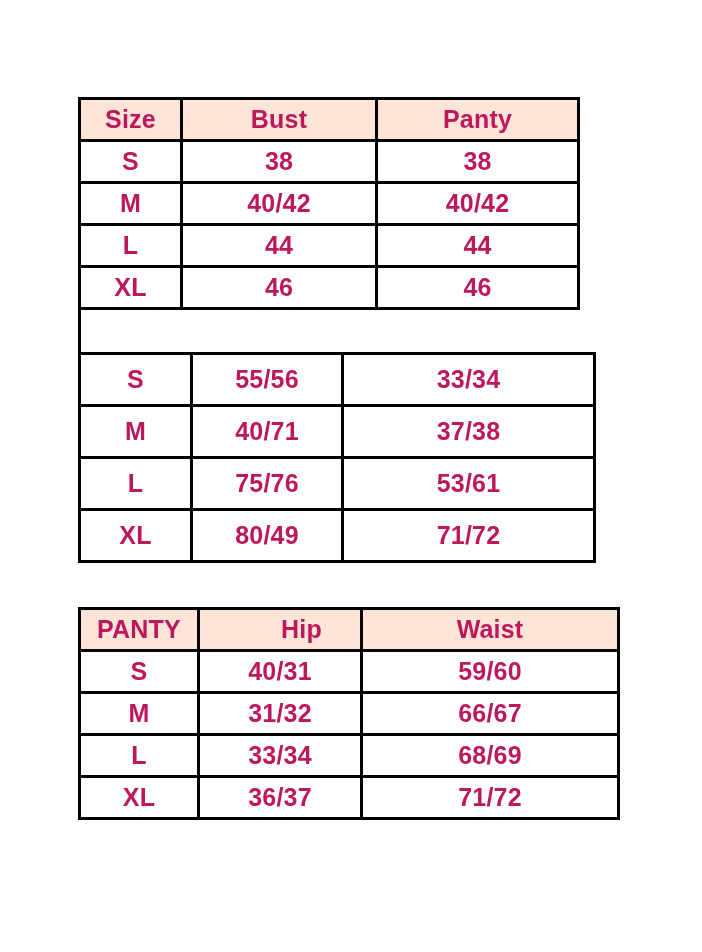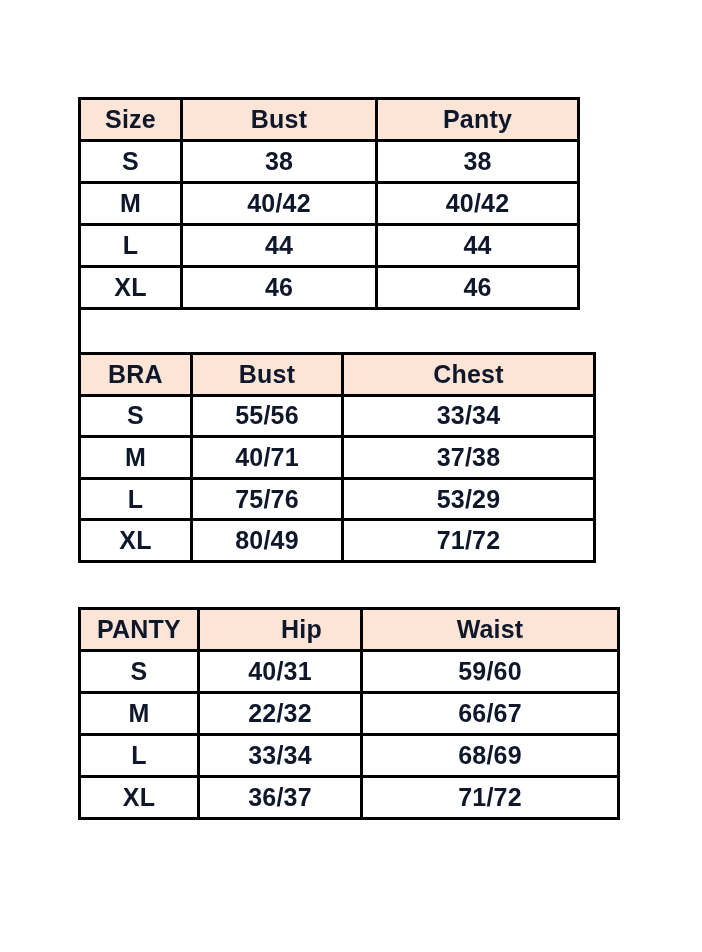--- a/index.html
+++ b/index.html
@@ -12,21 +12,21 @@
     width: 702px;
     height: 952px;
     background: #ffffff;
     font-family: "Liberation Sans", "DejaVu Sans", sans-serif;
     overflow: hidden;
   }
   table.size-table {
     position: absolute;
     border-collapse: collapse;
     table-layout: fixed;
-    color: #0f172a;
+    color: #be185d;
   }
   table.size-table td {
     border: 3px solid #000000;
     text-align: center;
     vertical-align: middle;
     font-weight: 700;
     font-size: 25px;
     letter-spacing: 0.2px;
     padding: 0;
     overflow: hidden;
@@ -101,39 +101,34 @@
 
   <div id="stray-line"></div>
 
   <table class="size-table" id="table-2">
     <colgroup>
         <col class="c0">
         <col class="c1">
         <col class="c2">
       </colgroup>
     <tbody>
-        <tr class="header-row">
-      <td style="background: rgb(252, 228, 214);">BRA</td>
-      <td style="background: rgb(252, 228, 214);">Bust</td>
-      <td style="background: rgb(252, 228, 214);">Chest</td>
-    </tr>
     <tr>
       <td>S</td>
       <td>55/56</td>
       <td>33/34</td>
     </tr>
     <tr>
       <td>M</td>
       <td>40/71</td>
       <td>37/38</td>
     </tr>
     <tr>
       <td>L</td>
       <td>75/76</td>
-      <td>53/29</td>
+      <td>53/61</td>
     </tr>
     <tr>
       <td>XL</td>
       <td>80/49</td>
       <td>71/72</td>
     </tr>
   </tbody>
     </table>
 
   <table class="size-table" id="table-3">
@@ -148,21 +143,21 @@
       <td style="background: rgb(252, 228, 214); padding-left: 43px;">Hip</td>
       <td style="background: rgb(252, 228, 214);">Waist</td>
     </tr>
     <tr>
       <td>S</td>
       <td>40/31</td>
       <td>59/60</td>
     </tr>
     <tr>
       <td>M</td>
-      <td>22/32</td>
+      <td>31/32</td>
       <td>66/67</td>
     </tr>
     <tr>
       <td>L</td>
       <td>33/34</td>
       <td>68/69</td>
     </tr>
     <tr>
       <td>XL</td>
       <td>36/37</td>

